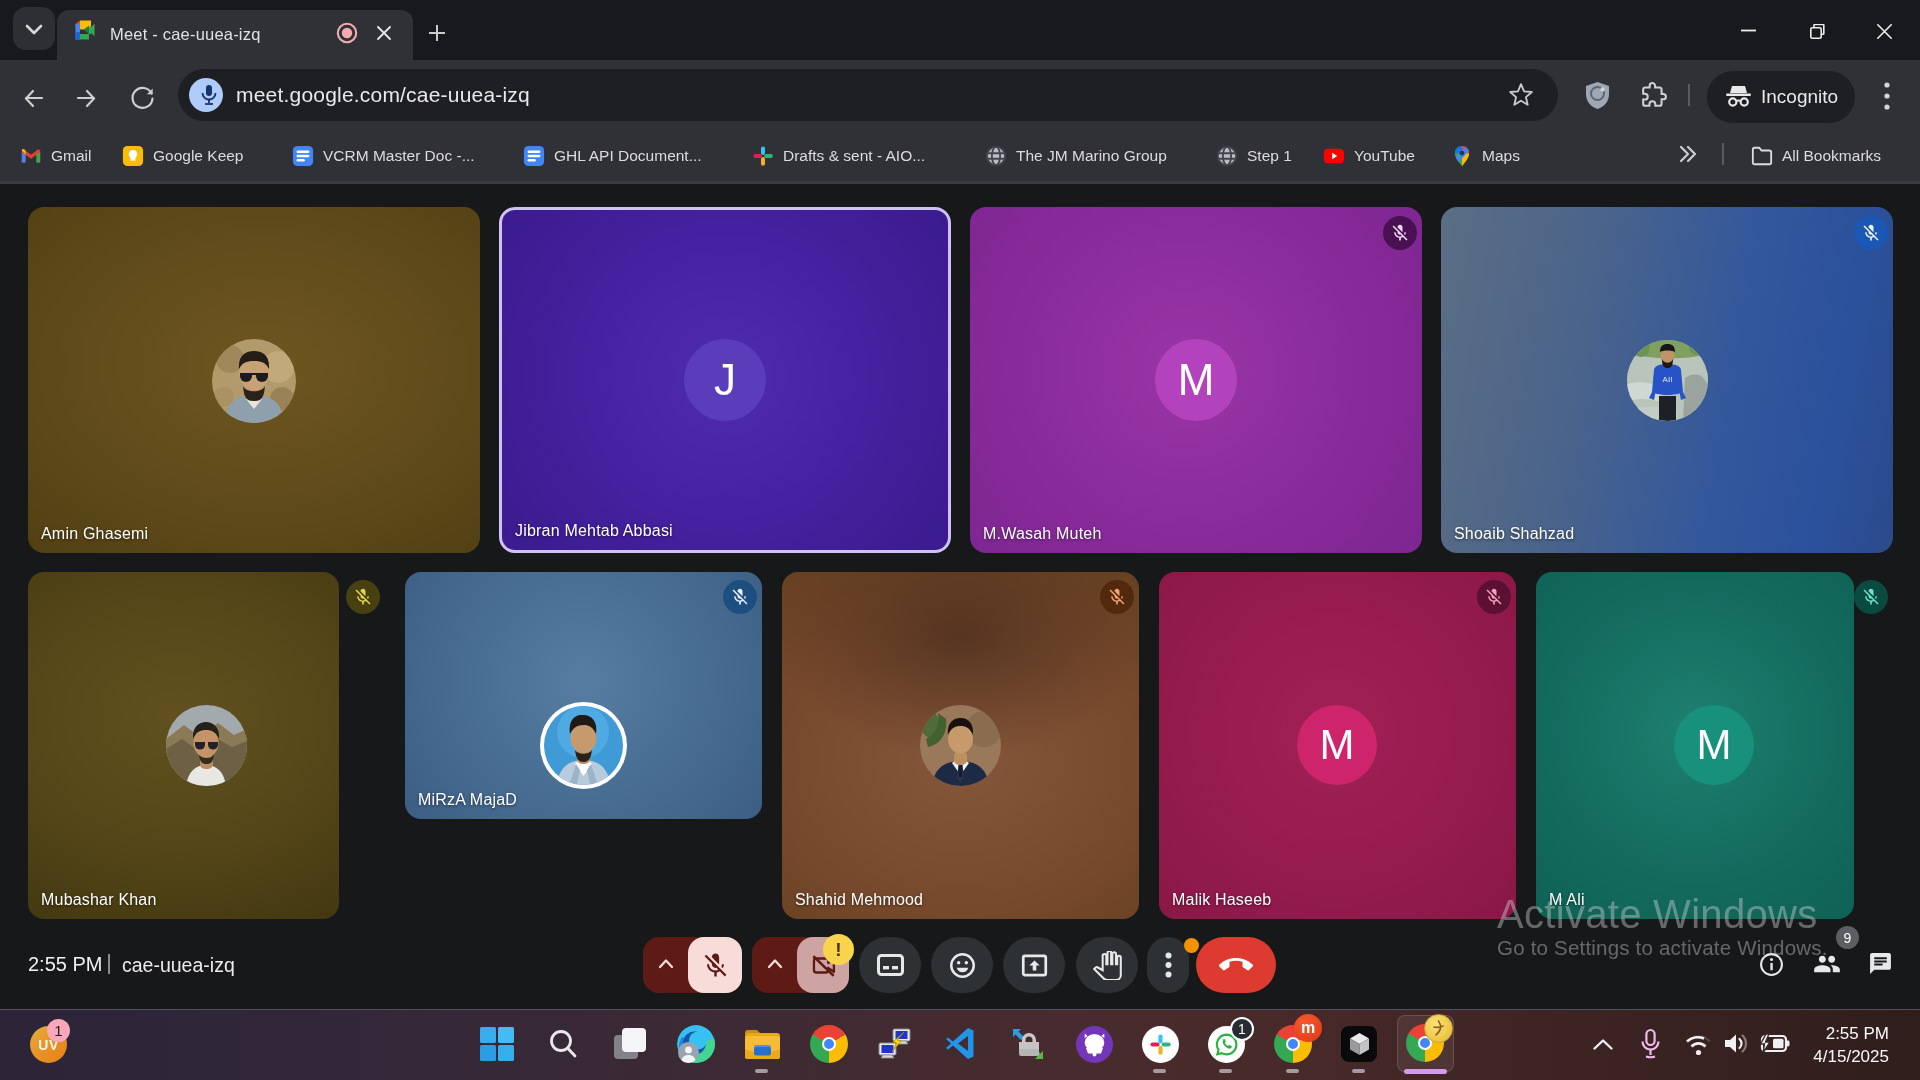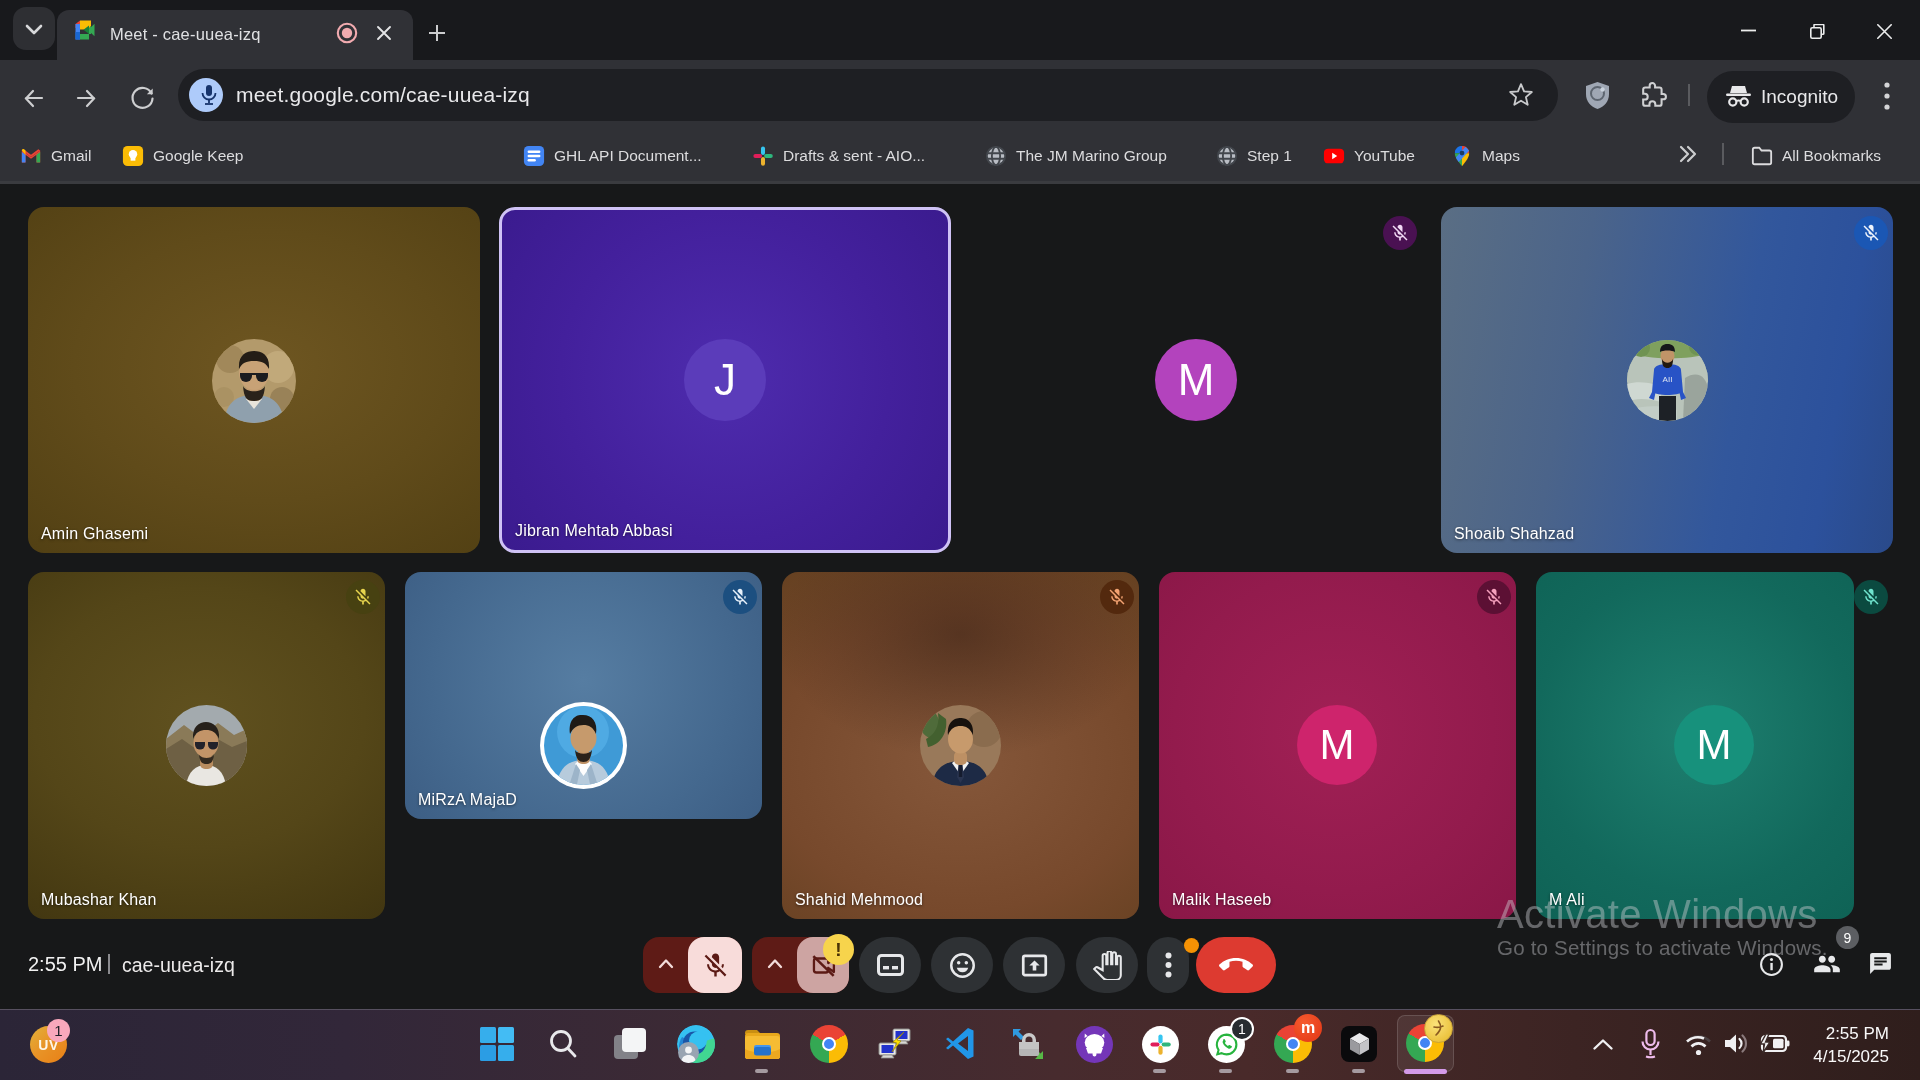--- a/index.html
+++ b/index.html
@@ -148,20 +148,26 @@
         <path d="M2 6 L4 4.5 L12 10.5 L20 4.5 L22 6 L12 13 Z" fill="#ea4335"></path>
         <path d="M2 6 V19 H6 V10.5 L2 7.5 Z" fill="#4285f4"></path>
         <path d="M18 10.5 V19 H22 V7.5 Z" fill="#34a853"></path>
         <path d="M2 6 C2 4.8 3.4 4 4.4 4.7 L6 6 V10.5 Z" fill="#fbbc05"></path>
       </svg>Gmail</div>
   <div class="bk" style="left:122px"><svg class="bico" viewBox="0 0 24 24">
         <rect x="1" y="1" width="22" height="22" rx="5" fill="#fbbc05"></rect>
         <circle cx="12" cy="10" r="4.6" fill="#fff"></circle>
         <rect x="9.4" y="13.5" width="5.2" height="3.6" fill="#fff"></rect>
       </svg>Google Keep</div>
+  <div class="bk" style="left:292px"><svg class="bico" viewBox="0 0 24 24">
+        <rect x="1" y="1" width="22" height="22" rx="5" fill="#4285f4"></rect>
+        <rect x="5" y="6" width="14" height="2.6" rx="1.3" fill="#fff"></rect>
+        <rect x="5" y="10.7" width="14" height="2.6" rx="1.3" fill="#fff"></rect>
+        <rect x="5" y="15.4" width="9" height="2.6" rx="1.3" fill="#fff"></rect>
+      </svg>VCRM Master Doc -...</div>
   <div class="bk" style="left:523px"><svg class="bico" viewBox="0 0 24 24">
         <rect x="1" y="1" width="22" height="22" rx="5" fill="#4285f4"></rect>
         <rect x="5" y="6" width="14" height="2.6" rx="1.3" fill="#fff"></rect>
         <rect x="5" y="10.7" width="14" height="2.6" rx="1.3" fill="#fff"></rect>
         <rect x="5" y="15.4" width="9" height="2.6" rx="1.3" fill="#fff"></rect>
       </svg>GHL API Document...</div>
   <div class="bk" style="left:752px"><svg class="bico" viewBox="0 0 24 24">
         <rect x="9.8" y="1.5" width="4.4" height="9.5" rx="2.2" fill="#36c5f0"></rect>
         <rect x="13.2" y="9.8" width="9.5" height="4.4" rx="2.2" fill="#2eb67d"></rect>
         <rect x="9.8" y="13.2" width="4.4" height="9.5" rx="2.2" fill="#ecb22e"></rect>
@@ -233,20 +239,23 @@
       <rect x="39" y="34" width="6" height="2" fill="#1c1c20"></rect>
       <path d="M31 47 C34 54 50 54 53 47 C52 58 50 62 42 62 C34 62 32 58 31 47 Z" fill="#2a221a"></path>
     </g>
   </svg>
 
   <div class="tile" style="left:499px;top:207px;width:452px;height:346px;background:radial-gradient(circle 300px at 50% 49%,#4e2cae 0%,#43209c 55%,#391a8c 100%);border:3.5px solid #cfc2f5">
     <div class="tname">Jibran Mehtab Abbasi</div>
   </div>
   <div class="lcircle" style="left:684px;top:339px;width:82px;height:82px;background:#5b3cba;font-size:44px;font-weight:400">J</div>
 
+  <div class="tile" style="left:970px;top:207px;width:452px;height:346px;background:radial-gradient(circle 310px at 48% 47%,#9a35a6 0%,#882b9a 55%,#7c2590 100%)">
+    <div class="tname">M.Wasah Muteh</div>
+  </div>
   <div class="lcircle" style="left:1155px;top:339px;width:82px;height:82px;background:#b343bd;font-size:44px;font-weight:400">M</div>
   <div class="micbadge" style="left:1383px;top:216px;background:#4a1152">
     <svg width="20" height="20" viewBox="0 0 24 24">
         <path d="M19 11h-1.7c0 .74-.16 1.43-.43 2.05l1.23 1.23c.56-.98.9-2.09.9-3.28zm-4.02.17c0-.06.02-.11.02-.17V5c0-1.66-1.34-3-3-3S9 3.34 9 5v.18l5.98 5.99zM4.27 3L3 4.27l6.01 6.01V11c0 1.66 1.33 3 2.99 3 .22 0 .44-.03.65-.08l1.66 1.66c-.71.33-1.5.52-2.31.52-2.76 0-5.3-2.1-5.3-5.1H5c0 3.41 2.72 6.23 6 6.72V21h2v-3.28c.91-.13 1.77-.45 2.54-.9L19.73 21 21 19.73 4.27 3z" fill="#f2d9f5"></path>
       </svg>
   </div>
 
   <div class="tile" style="left:1441px;top:207px;width:452px;height:346px;background:linear-gradient(100deg,#5a6e84 0%,#4b648a 30%,#32579c 64%,#2c519c 84%,#2a4a8a 100%)">
     <div class="tname">Shoaib Shahzad</div>
   </div>
@@ -274,21 +283,21 @@
       <path d="M33 12 C33 6 36 4 40.5 4 C45 4 48 6 48 12 C45 10 36 10 33 12 Z" fill="#15151a"></path>
       <path d="M35 19 C37 24 44 24 46 19 C46 26 44 28 40.5 28 C37 28 35 26 35 19 Z" fill="#20180f"></path>
     </g>
   </svg>
   <div class="micbadge" style="left:1854px;top:216px;background:#1b57b4">
     <svg width="20" height="20" viewBox="0 0 24 24">
         <path d="M19 11h-1.7c0 .74-.16 1.43-.43 2.05l1.23 1.23c.56-.98.9-2.09.9-3.28zm-4.02.17c0-.06.02-.11.02-.17V5c0-1.66-1.34-3-3-3S9 3.34 9 5v.18l5.98 5.99zM4.27 3L3 4.27l6.01 6.01V11c0 1.66 1.33 3 2.99 3 .22 0 .44-.03.65-.08l1.66 1.66c-.71.33-1.5.52-2.31.52-2.76 0-5.3-2.1-5.3-5.1H5c0 3.41 2.72 6.23 6 6.72V21h2v-3.28c.91-.13 1.77-.45 2.54-.9L19.73 21 21 19.73 4.27 3z" fill="#eef3fb"></path>
       </svg>
   </div>
 
-  <div class="tile" style="left:28px;top:572px;width:357px;height:347px;background:radial-gradient(ellipse 330px 260px at 48% 42%,#60511f 0%,#544618 50%,#463a12 85%,#3f3411 100%)">
+  <div class="tile" style="left:28px;top:572px;width:311px;height:347px;background:radial-gradient(ellipse 330px 260px at 48% 42%,#60511f 0%,#544618 50%,#463a12 85%,#3f3411 100%)">
     <div class="tname">Mubashar Khan</div>
   </div>
   <svg class="abs" style="left:166px;top:705px" width="81" height="81" viewBox="0 0 81 81">
     <defs>
         <clipPath id="cav3">
           <circle cx="40.5" cy="40.5" r="40.5"></circle>
         </clipPath>
       </defs>
     <g clip-path="url(#cav3)">
       <rect width="81" height="81" fill="#a3aaae"></rect>

